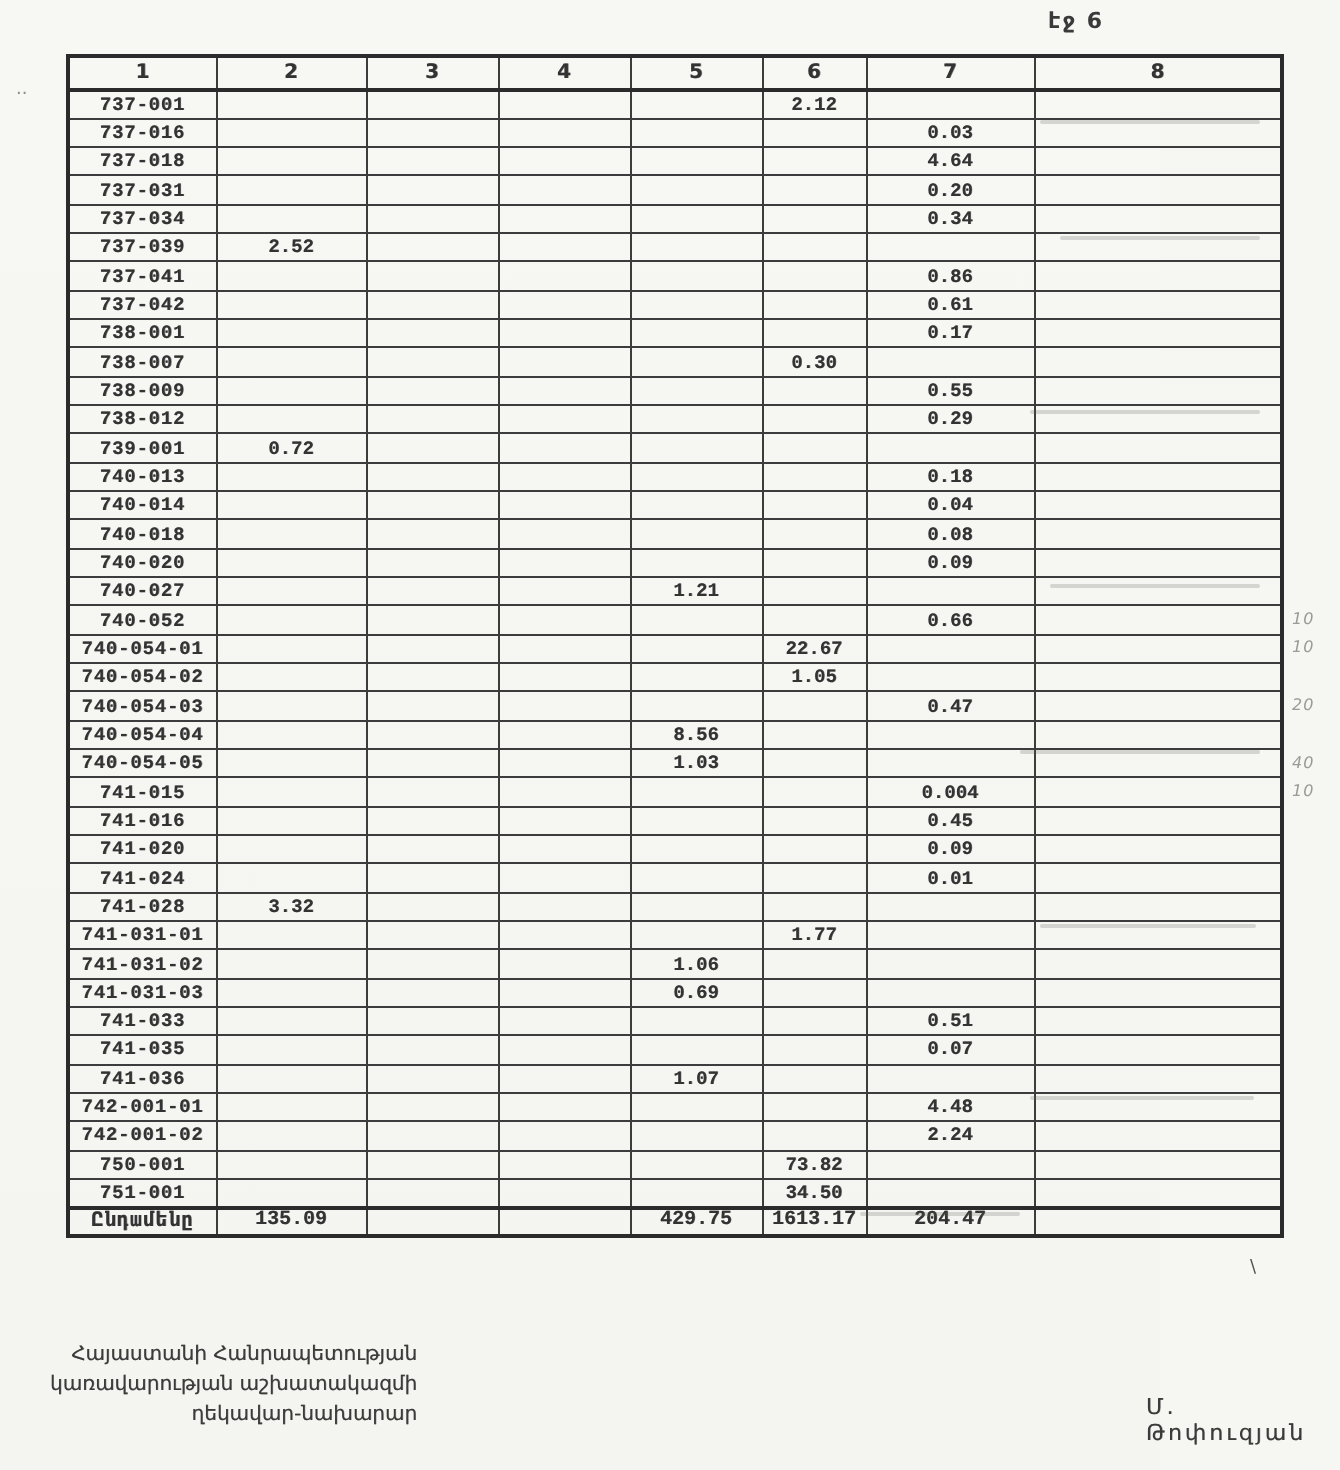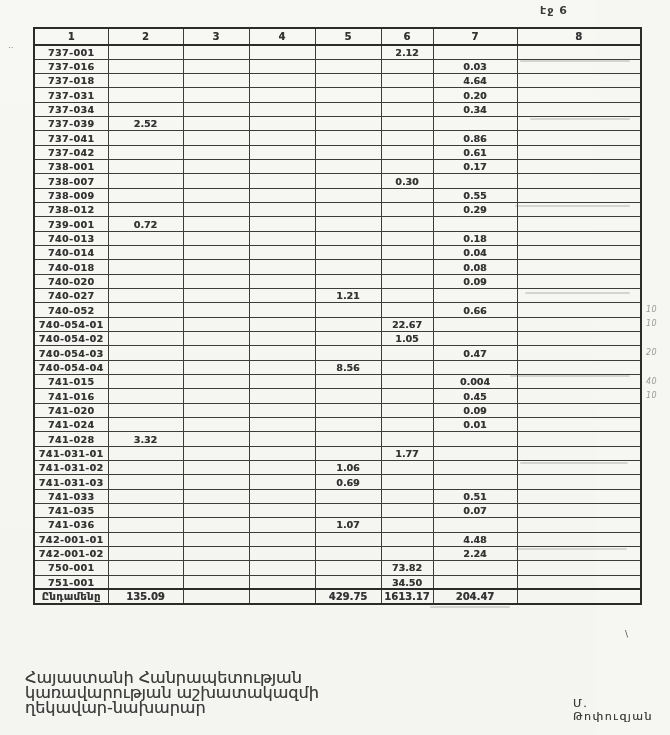--- a/index.html
+++ b/index.html
@@ -7,21 +7,20 @@
     width: 670px; height: 735px;
     background: #f6f6f3;
     font-family: "DejaVu Sans", sans-serif;
     color: #2e2e2e;
     overflow: hidden;
   }
   .sheet {
     position: relative;
     width: 580px; height: 735px;
     background: linear-gradient(180deg, #f7f7f4 0%, #f4f4f1 100%);
-    padding-left: 16px;
   }
   .corner-label {
     position: absolute; top: 4px; right: 28px;
     font-size: 11px; font-weight: 700; color: #3a3a3a;
     letter-spacing: 1px;
   }
   .ledger-wrap {
     position: absolute; left: 33px; top: 27px;
   }
   table.ledger {
@@ -40,43 +39,44 @@
     overflow: hidden;
     white-space: nowrap;
     text-shadow: 0.3px 0 0 rgba(40,40,40,0.55);
   }
   table.ledger { border: 2px solid #2b2b2b; }
   table.ledger thead tr { height: 17px; }
   table.ledger thead th {
     font-size: 10px;
     border-bottom: 2px solid #2b2b2b;
   }
-  table.ledger tbody tr { height: 14.33px; }
+  table.ledger tbody tr { height: 14.33px; font-family: Liberation Mono, monospace; }
   table.ledger td.code-cell { letter-spacing: 0.4px; }
   table.ledger tr.total-row td {
     border-top: 2px solid #2b2b2b;
     font-size: 10px;
   }
   .margin-note {
     position: absolute;
     font-size: 8px;
     color: #9a9a96;
     font-style: italic;
     letter-spacing: 0.5px;
   }
   .tick-mark {
     position: absolute;
     left: 625px; top: 629px;
     font-size: 9px; color: #55524e;
   }
   .footer-org {
     position: absolute; left: 25px; top: 670px;
-    font-size: 16px; line-height: 15px;
+    font-size: 10px; line-height: 15px;
     color: #3b3b3b;
     text-shadow: 0.25px 0 0 rgba(50,50,50,0.5);
+    text-align: right;
   }
   .signature {
     position: absolute; left: 543px; top: 697px;
     font-size: 11px; color: #3b3b3b;
     letter-spacing: 1.5px;
     text-shadow: 0.25px 0 0 rgba(50,50,50,0.5);
     margin-left: 30px;
   }
   .streak {
     position: absolute;
@@ -349,20 +349,30 @@
             <td class="code-cell">740-054-04</td>
             <td></td>
             <td></td>
             <td></td>
             <td>8.56</td>
             <td></td>
             <td></td>
             <td></td>
           </tr>
           <tr>
+            <td class="code-cell">740-054-05</td>
+            <td></td>
+            <td></td>
+            <td></td>
+            <td>1.03</td>
+            <td></td>
+            <td></td>
+            <td></td>
+          </tr>
+          <tr>
             <td class="code-cell">741-015</td>
             <td></td>
             <td></td>
             <td></td>
             <td></td>
             <td></td>
             <td>0.004</td>
             <td></td>
           </tr>
           <tr>

